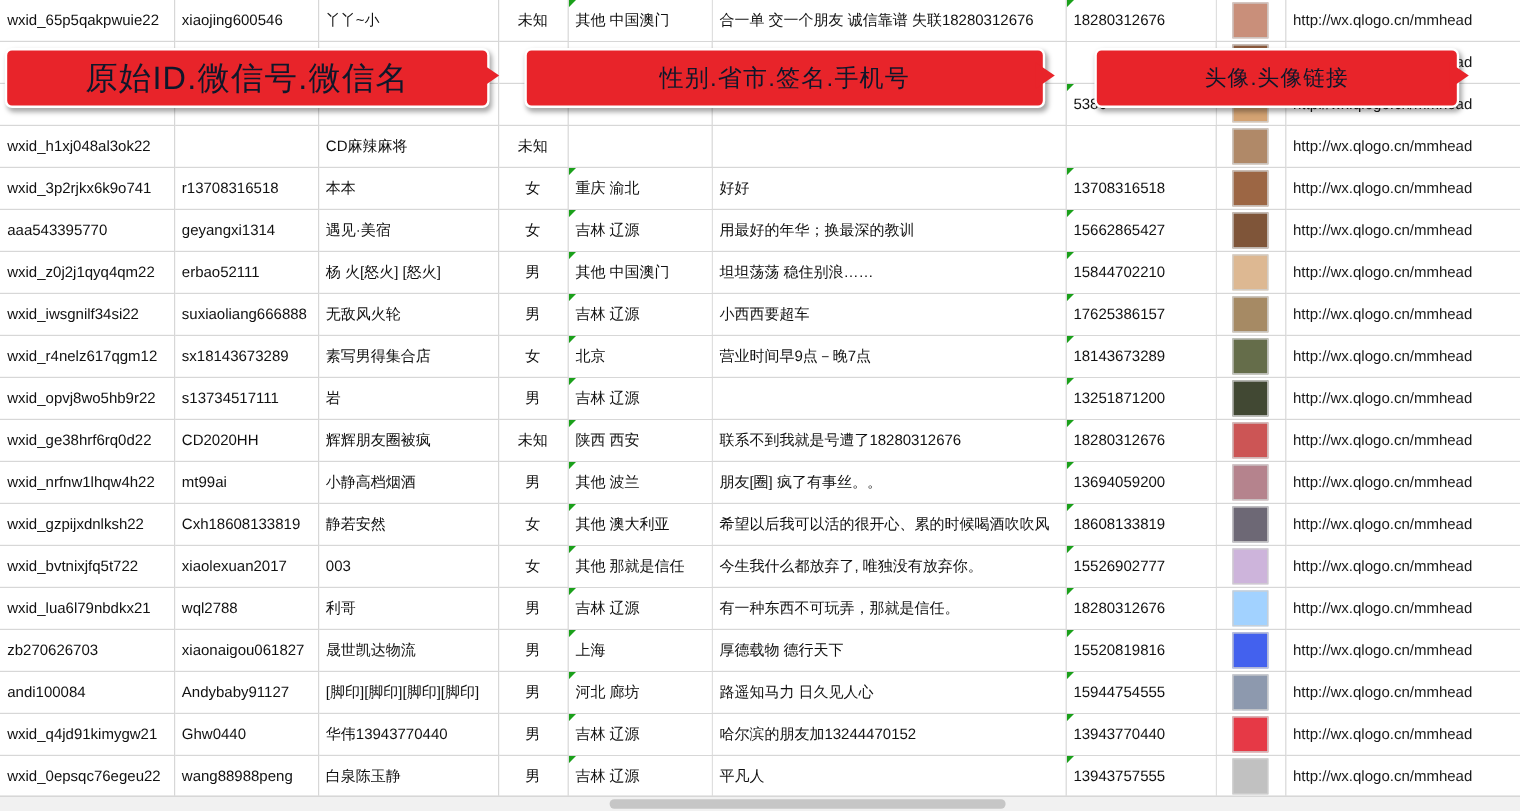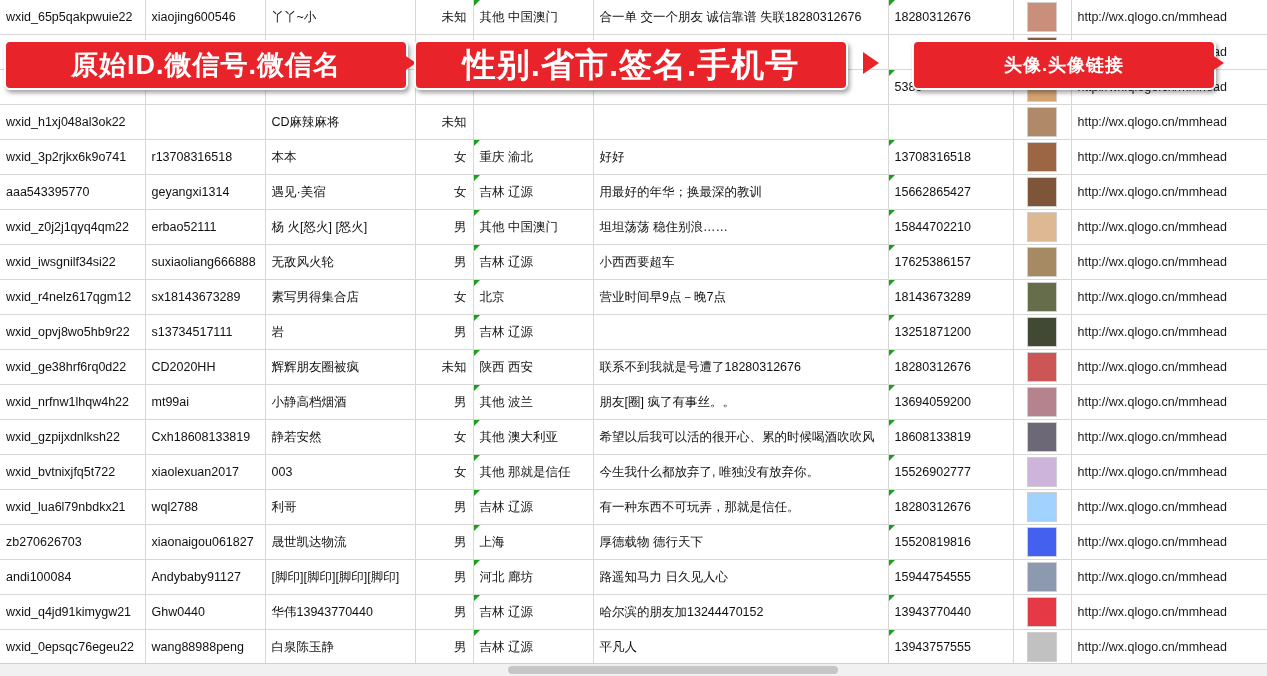--- a/index.html
+++ b/index.html
@@ -44,21 +44,21 @@
   col.c0 { width: 145px; }
   col.c1 { width: 120px; }
   col.c2 { width: 150px; }
   col.c3 { width: 58px; }
   col.c4 { width: 120px; }
   col.c5 { width: 295px; }
   col.c6 { width: 125px; }
   col.c7 { width: 58px; }
   col.c8 { width: 296px; }
 
-  td.gender { text-align: right; margin-left: 10px; }
+  td.gender { text-align: center; margin-left: 10px; }
   td.phone  { text-align: left; margin-top: 32px; }
   td.link   { color: #1a1a1a; }
   td.avatar {
     padding: 0;
     text-align: center;
     background: #ffffff;
   }
   .avatar-img {
     width: 30px;
     height: 30px;
@@ -82,40 +82,40 @@
     position: absolute;
     top: 0; left: 0;
     border-top: 6px solid #1aa01a;
     border-right: 6px solid transparent;
   }
 
   
   .banner {
     position: absolute;
     background: #e8242a;
-    color: #ffffff;
-    font-weight: bold;
+    color: #0f172a;
+    font-weight: normal;
     letter-spacing: 1px;
     border-radius: 6px;
     box-shadow: 2px 3px 4px rgba(0,0,0,.35);
     border: 2px solid #ffffff;
     display: flex;
     align-items: center;
     justify-content: center;
     white-space: nowrap;
   }
   #banner1 {
     left: 4px; top: 40px;
     width: 400px; height: 46px;
     font-size: 27px;
   }
   #banner2 {
-    left: 414px; top: 40px;
+    left: 437px; top: 40px;
     width: 430px; height: 46px;
-    font-size: 33px;
+    font-size: 20px;
   }
   #banner3 {
     left: 912px; top: 40px;
     width: 300px; height: 46px;
     font-size: 18px;
   }
   
   .tail {
     position: absolute;
     width: 0; height: 0;

